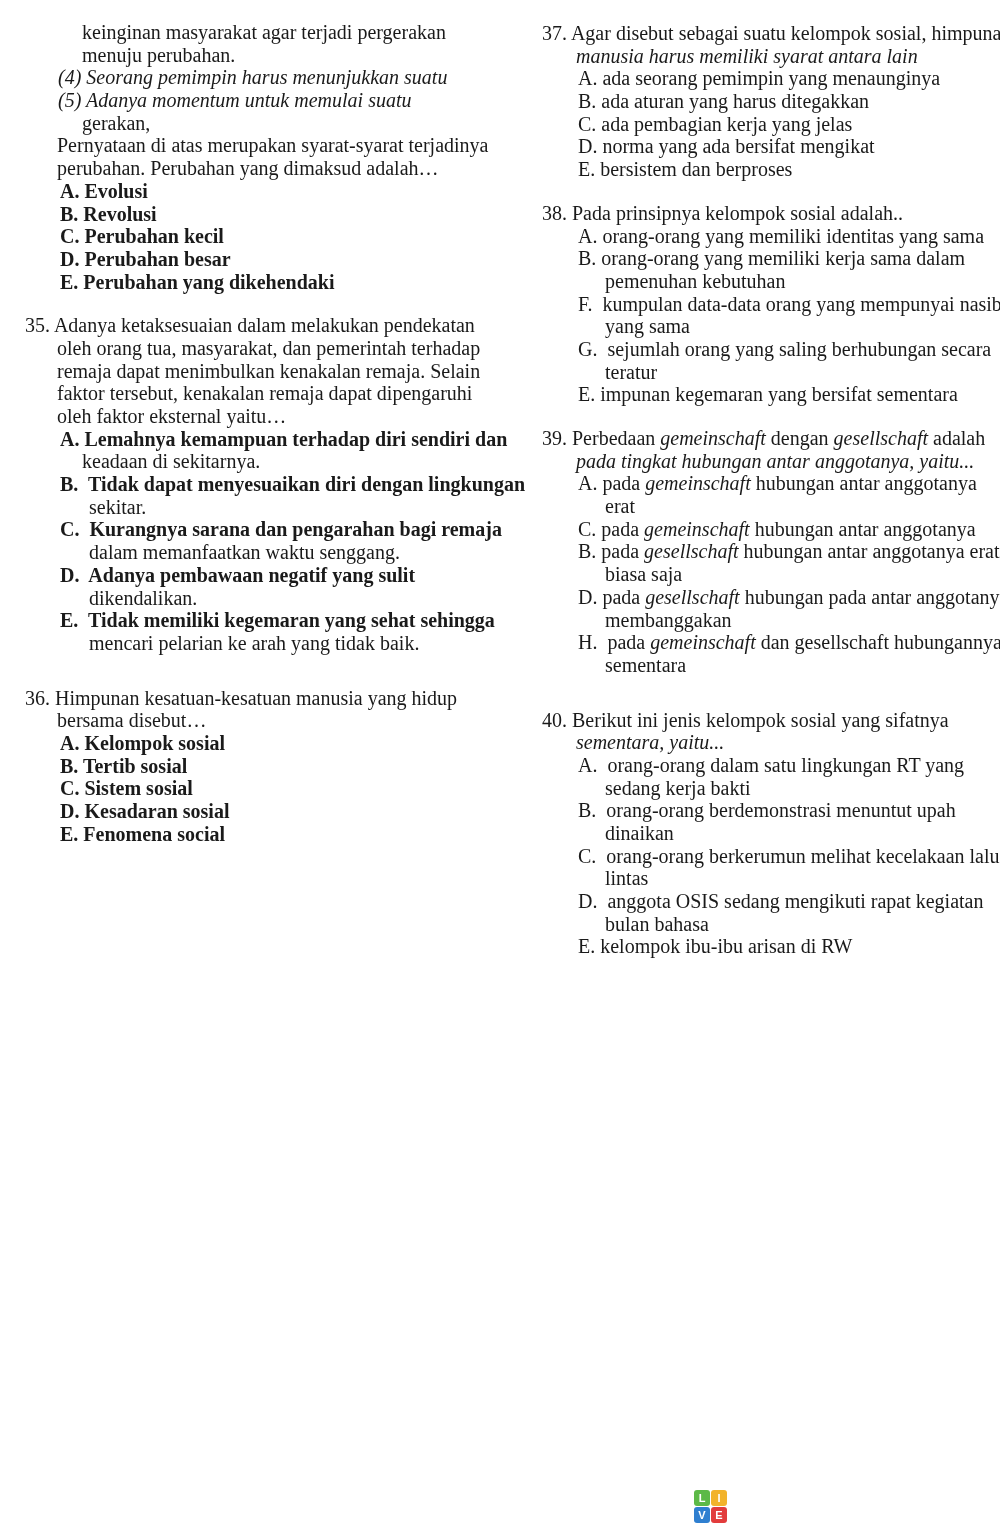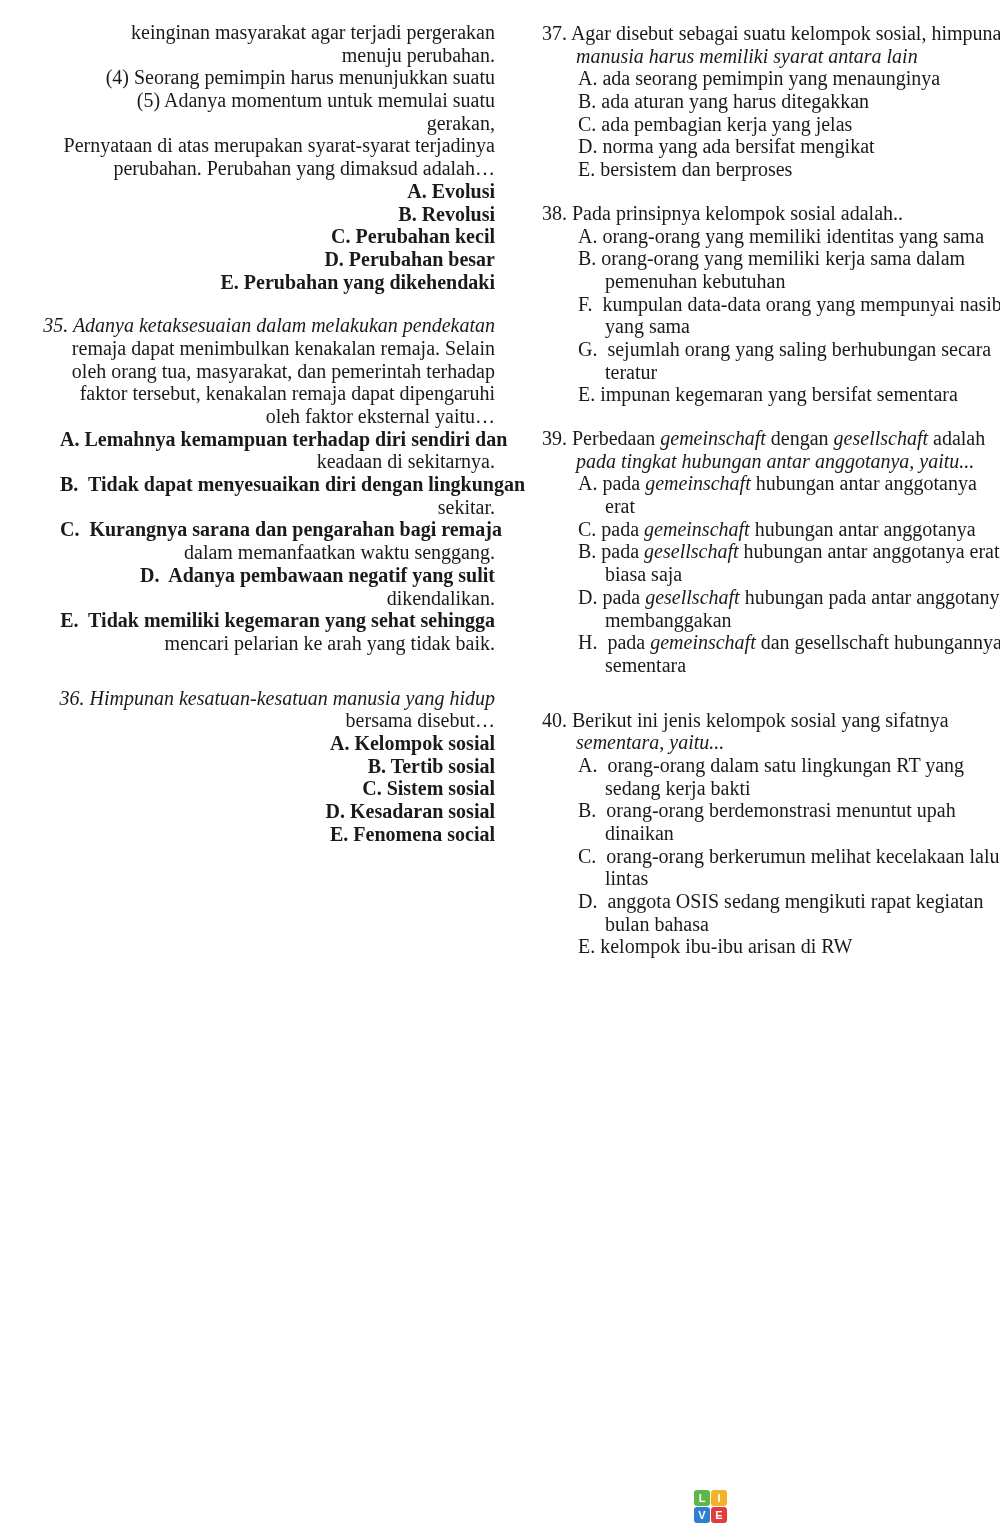--- a/index.html
+++ b/index.html
@@ -8,35 +8,35 @@
     background:#ffffff;
     font-family:"Liberation Serif","DejaVu Serif",serif;
     color:#1a1a1a;
   }
   .col{position:absolute;white-space:nowrap;font-size:20px;}
   .col .line{line-height:22.7px;height:22.7px;}
   .block{margin-bottom:21px;}
   .block:last-child{margin-bottom:0;margin-top:32px;}
 
   
-  .left-col .num {padding-left:0;font-style:italic;}
+  .left-col .num {padding-left:0;}
   .left-col .stem{padding-left:32px;}
-  .left-col .par1{padding-left:33px;}
+  .left-col .par1{padding-left:33px;font-style:italic;}
   .left-col .par2{padding-left:57px;}
   .left-col .opt {padding-left:35px;font-weight:bold;}
   .left-col .optc{padding-left:57px;}
   .left-col .optw{padding-left:64px;}
 
   
   .right-col .num {padding-left:0;}
   .right-col .stem{padding-left:34px;font-style:italic;}
   .right-col .opt {padding-left:36px;}
   .right-col .optc{padding-left:63px;}
 
-  .left-col {left:25px; top:21px; width:470px;text-align:right;}
+  .left-col {left:25px; top:21px; width:470px;}
   .right-col{left:542px;top:22px; width:480px;}
 
   
   .logo{
     position:absolute;left:694px;top:1490px;
     display:flex;align-items:flex-start;gap:4px;cursor:pointer;
   }
   .logo-grid{
     display:grid;
     grid-template-columns:16px 16px;
@@ -69,22 +69,22 @@
       <div class="line stem">Pernyataan di atas merupakan syarat-syarat terjadinya</div>
       <div class="line stem">perubahan. Perubahan yang dimaksud adalah…</div>
       <div class="line opt">A. Evolusi</div>
       <div class="line opt">B. Revolusi</div>
       <div class="line opt">C. Perubahan kecil</div>
       <div class="line opt">D. Perubahan besar</div>
       <div class="line opt">E. Perubahan yang dikehendaki</div>
     </div>
   <div class="block">
       <div class="line num">35. Adanya ketaksesuaian dalam melakukan pendekatan</div>
+      <div class="line stem">oleh orang tua, masyarakat, dan pemerintah terhadap</div>
       <div class="line stem">remaja dapat menimbulkan kenakalan remaja. Selain</div>
-      <div class="line stem">oleh orang tua, masyarakat, dan pemerintah terhadap</div>
       <div class="line stem">faktor tersebut, kenakalan remaja dapat dipengaruhi</div>
       <div class="line stem">oleh faktor eksternal yaitu…</div>
       <div class="line opt">A. Lemahnya kemampuan terhadap diri sendiri dan</div>
       <div class="line optc">keadaan di sekitarnya.</div>
       <div class="line opt">B.&nbsp; Tidak dapat menyesuaikan diri dengan lingkungan</div>
       <div class="line optw">sekitar.</div>
       <div class="line opt">C.&nbsp; Kurangnya sarana dan pengarahan bagi remaja</div>
       <div class="line optw">dalam memanfaatkan waktu senggang.</div>
       <div class="line opt">D.&nbsp; Adanya pembawaan negatif yang sulit</div>
       <div class="line optw">dikendalikan.</div>

